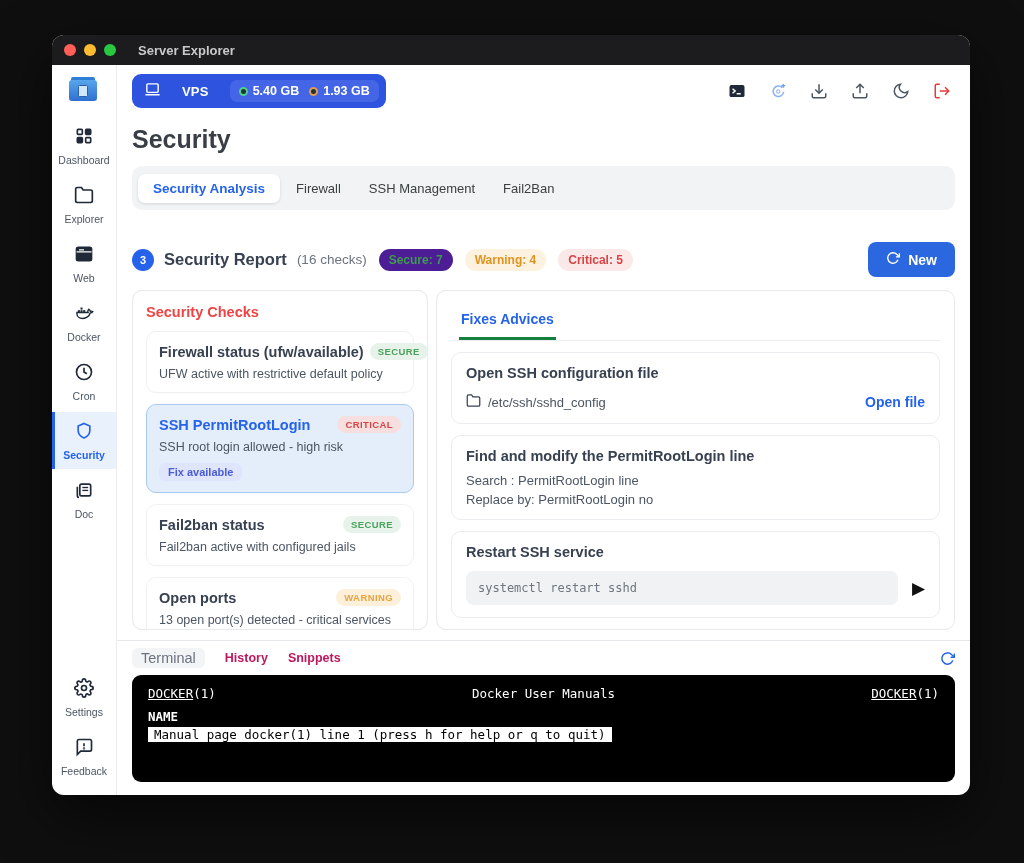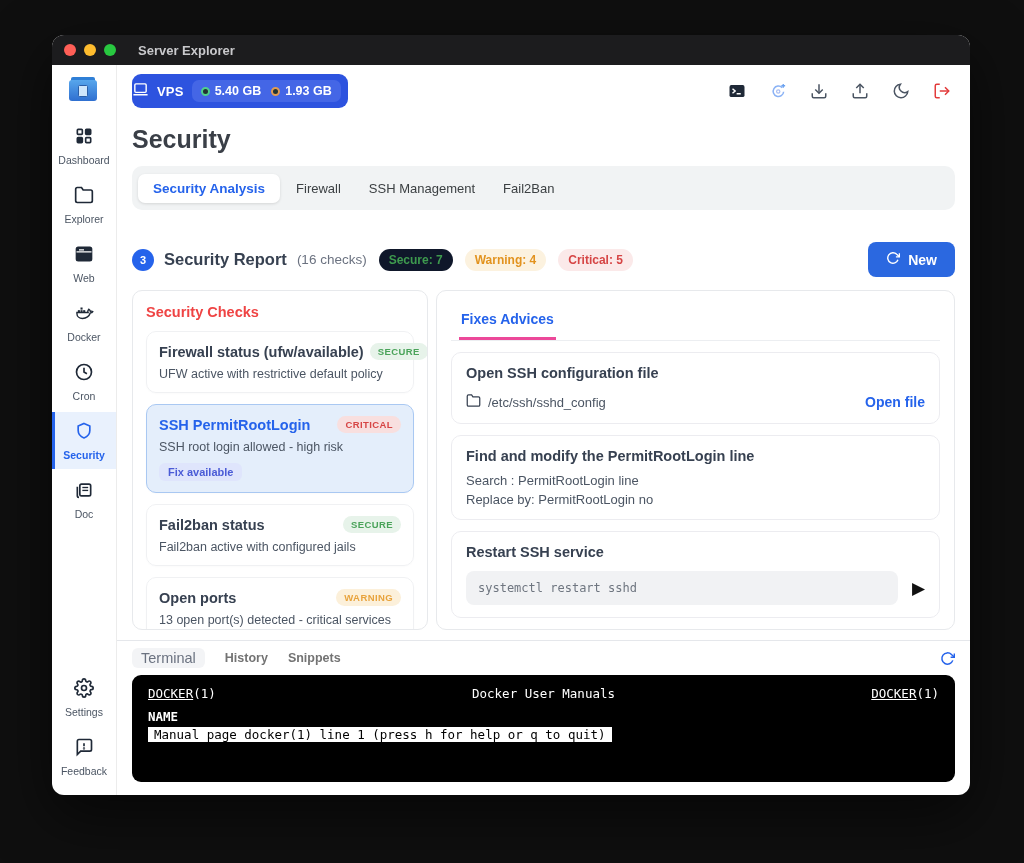--- a/index.html
+++ b/index.html
@@ -49,22 +49,22 @@
   .nav-item.active svg { stroke:#2563eb; }
   .nav-item.active .nav-label { color:#2563eb; font-weight:bold; }
   .nav-spacer { flex:1; }
   
   .main { flex:1; display:flex; flex-direction:column; min-width:0; }
   .topbar {
     display:flex; align-items:center; justify-content:space-between;
     padding:8px 15px 6px; height:50px; flex-shrink:0;
   }
   .server-pill {
-    display:flex; align-items:center; gap:8px; background:#2d53df;
-    border-radius:9px; padding:6px 7px 6px 0; color:#fff; cursor:pointer;
+    display:flex; align-items:center; gap:21px; background:#2d53df;
+    border-radius:9px; padding:6px 7px 6px 12px; color:#fff; cursor:pointer;
   }
   .server-pill svg { width:17px; height:17px; stroke:#fff; }
   .server-name { font-size:13px; font-weight:bold; letter-spacing:.2px; }
   .stats-pill {
     display:flex; align-items:center; gap:10px; background:#4466e6;
     border-radius:7px; padding:4px 9px;
   }
   .stat { display:flex; align-items:center; gap:5px; font-size:12.5px; font-weight:bold; color:#fff; }
   .stat-dot { width:9px; height:9px; border-radius:50%; border:2.5px solid; background:#233; }
   .stat-dot.mem { border-color:#4fcf8d; }
@@ -91,21 +91,21 @@
     display:flex; align-items:center; gap:10px; padding:15px 15px 0; height:52px;
   }
   .step-circle {
     width:22px; height:22px; border-radius:50%; background:#2563eb; color:#fff;
     font-size:11px; font-weight:bold; display:flex; align-items:center;
     justify-content:center; flex-shrink:0;
   }
   .report-title { font-size:16.5px; font-weight:bold; color:#374151; }
   .report-count { font-size:13.5px; color:#6b7280; }
   .pill-badge { font-size:12px; font-weight:bold; padding:4px 10px; border-radius:999px; margin-left:2px; }
-  .pill-badge.secure { background:#0f172a; color:#3e9a4e; }
+  .pill-badge.secure { background:#4c1d95; color:#3e9a4e; }
   .pill-badge.warning { background:#fcf2df; color:#e2931f; }
   .pill-badge.critical { background:#fbe9e9; color:#d64545; }
   .new-btn {
     margin-left:auto; background:#2b68e0; color:#fff; border:none; border-radius:8px;
     padding:9px 18px; font-size:14px; font-weight:bold; display:flex; gap:8px;
     align-items:center; cursor:pointer; font-family:inherit;
   }
   .new-btn svg { width:14px; height:14px; stroke:#fff; }
   
   .columns { display:flex; gap:8px; padding:12px 15px 0; height:352px; }
@@ -130,39 +130,39 @@
   .check-desc { font-size:12.5px; color:#4b5563; margin-top:7px; white-space:nowrap; overflow:hidden; }
   .fix-badge {
     display:inline-block; margin-top:9px; background:#dfe5fc; color:#4a5bd6;
     font-size:11px; font-weight:bold; padding:3px 9px; border-radius:6px;
   }
   
   .fixes-panel { flex:1; padding:12px 14px; display:flex; flex-direction:column; min-width:0; }
   .fixes-tabs { border-bottom:1px solid #eceef1; }
   .fixes-tab {
     display:inline-block; font-size:14px; font-weight:bold; color:#2563eb;
-    padding:8px 2px 10px; border-bottom:3px solid #ec4899; margin-left:8px; cursor:pointer;
+    padding:8px 2px 10px; border-bottom:3px solid #15803d; margin-left:8px; cursor:pointer;
   }
   .fix-card { border:1px solid #ececf0; border-radius:10px; padding:12px 14px; margin-top:11px; }
   .fix-card-title { font-size:14.5px; font-weight:bold; color:#374151; }
   .fix-row { display:flex; align-items:center; justify-content:space-between; margin-top:12px; }
   .fix-path { display:flex; align-items:center; gap:7px; font-size:13px; color:#4b5563; }
   .fix-path svg { width:15px; height:15px; stroke:#374151; flex-shrink:0; }
   .open-file { color:#2563eb; font-weight:bold; font-size:14px; cursor:pointer; }
   .fix-line { font-size:13px; color:#4b5563; margin-top:9px; }
   .cmd-row { display:flex; align-items:center; gap:14px; margin-top:11px; }
   .cmd-box {
     flex:1; background:#f1f2f4; border-radius:8px; padding:10px 12px;
     font-family:"DejaVu Sans Mono", monospace; font-size:12px; color:#6f7680;
   }
   .play-btn { font-size:17px; color:#111; cursor:pointer; line-height:1; }
   
   .terminal-section { margin-top:10px; border-top:1px solid #e5e7eb; flex:1; display:flex; flex-direction:column; min-height:0; }
   .terminal-header { display:flex; align-items:center; gap:20px; padding:7px 15px 6px; }
-  .term-tab { font-size:12.5px; font-weight:bold; color:#737373; cursor:pointer; }
+  .term-tab { font-size:12.5px; font-weight:bold; color:#be185d; cursor:pointer; }
   .term-tab.active {
     font-size:14.5px; font-weight:normal; color:#6b7280; background:#f3f4f6;
     padding:2px 9px; border-radius:6px;
   }
   .term-refresh { margin-left:auto; cursor:pointer; display:flex; }
   .term-refresh svg { width:15px; height:15px; stroke:#2563eb; }
   .terminal-box {
     margin:1px 15px 13px; background:#000; border-radius:9px; flex:1;
     padding:11px 16px; font-family:"DejaVu Sans Mono", monospace;
     font-size:12.5px; color:#fff; overflow:hidden;

